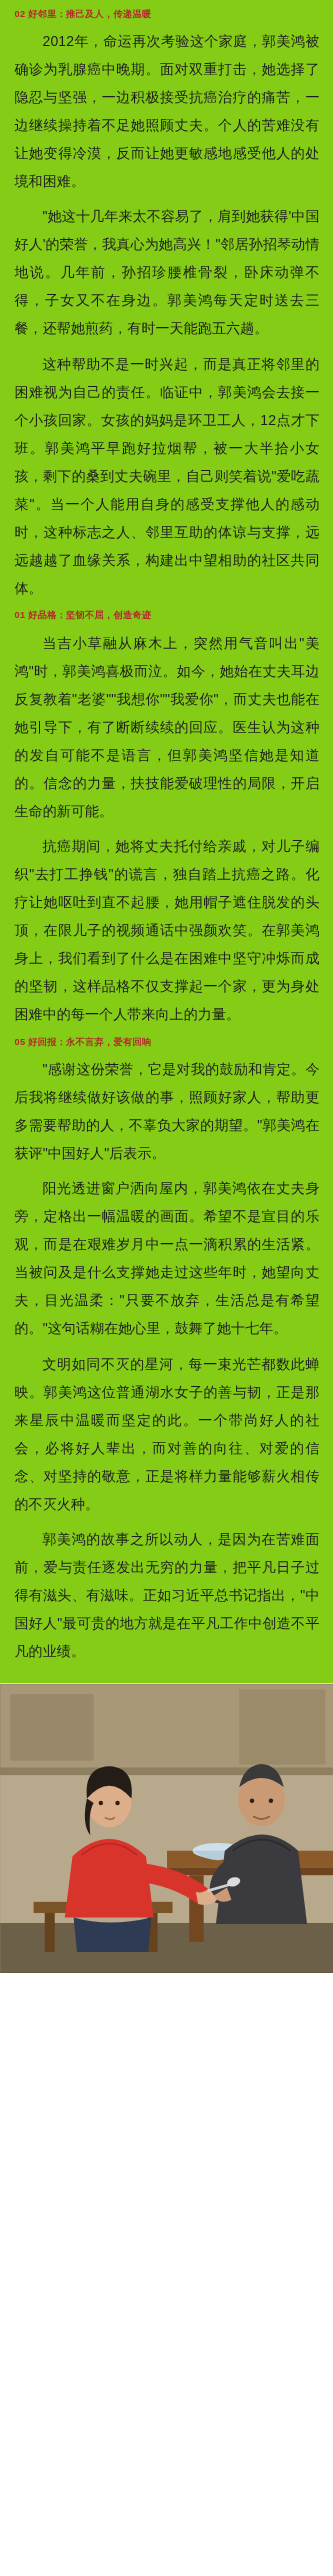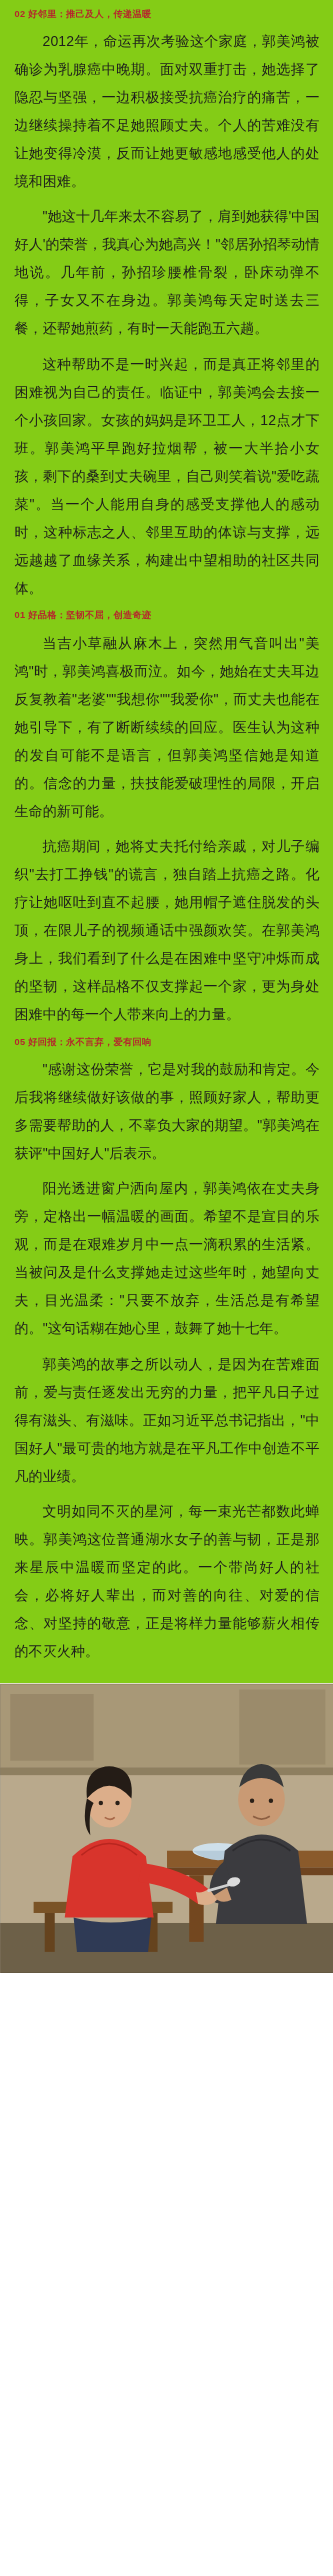--- a/index.html
+++ b/index.html
@@ -67,22 +67,22 @@
     <p class="para">"她这十几年来太不容易了，肩到她获得'中国好人'的荣誉，我真心为她高兴！"邻居孙招琴动情地说。几年前，孙招珍腰椎骨裂，卧床动弹不得，子女又不在身边。郭美鸿每天定时送去三餐，还帮她煎药，有时一天能跑五六趟。</p>
     <p class="para">这种帮助不是一时兴起，而是真正将邻里的困难视为自己的责任。临证中，郭美鸿会去接一个小孩回家。女孩的妈妈是环卫工人，12点才下班。郭美鸿平早跑好拉烟帮，被一大半拾小女孩，剩下的桑到丈夫碗里，自己则笑着说"爱吃蔬菜"。当一个人能用自身的感受支撑他人的感动时，这种标志之人、邻里互助的体谅与支撑，远远越越了血缘关系，构建出中望相助的社区共同体。</p>
 
     <div class="section-head">01 好品格：坚韧不屈，创造奇迹</div>
     <p class="para">当吉小草融从麻木上，突然用气音叫出"美鸿"时，郭美鸿喜极而泣。如今，她始在丈夫耳边反复教着"老婆""我想你""我爱你"，而丈夫也能在她引导下，有了断断续续的回应。医生认为这种的发自可能不是语言，但郭美鸿坚信她是知道的。信念的力量，扶技能爱破理性的局限，开启生命的新可能。</p>
     <p class="para">抗癌期间，她将丈夫托付给亲戚，对儿子编织"去打工挣钱"的谎言，独自踏上抗癌之路。化疗让她呕吐到直不起腰，她用帽子遮住脱发的头顶，在限儿子的视频通话中强颜欢笑。在郭美鸿身上，我们看到了什么是在困难中坚守冲烁而成的坚韧，这样品格不仅支撑起一个家，更为身处困难中的每一个人带来向上的力量。</p>
 
     <div class="section-head">05 好回报：永不言弃，爱有回响</div>
     <p class="para">"感谢这份荣誉，它是对我的鼓励和肯定。今后我将继续做好该做的事，照顾好家人，帮助更多需要帮助的人，不辜负大家的期望。"郭美鸿在获评"中国好人"后表示。</p>
     <p class="para">阳光透进窗户洒向屋内，郭美鸿依在丈夫身旁，定格出一幅温暖的画面。希望不是宣目的乐观，而是在艰难岁月中一点一滴积累的生活紧。当被问及是什么支撑她走过这些年时，她望向丈夫，目光温柔："只要不放弃，生活总是有希望的。"这句话糊在她心里，鼓舞了她十七年。</p>
+    <p class="para">文明如同不灭的星河，每一束光芒都数此蝉映。郭美鸿这位普通湖水女子的善与韧，正是那来星辰中温暖而坚定的此。一个带尚好人的社会，必将好人辈出，而对善的向往、对爱的信念、对坚持的敬意，正是将样力量能够薪火相传的不灭火种。</p>
     <p class="para">郭美鸿的故事之所以动人，是因为在苦难面前，爱与责任逐发出无穷的力量，把平凡日子过得有滋头、有滋味。正如习近平总书记指出，"中国好人"最可贵的地方就是在平凡工作中创造不平凡的业绩。</p>
-    <p class="para">文明如同不灭的星河，每一束光芒都数此蝉映。郭美鸿这位普通湖水女子的善与韧，正是那来星辰中温暖而坚定的此。一个带尚好人的社会，必将好人辈出，而对善的向往、对爱的信念、对坚持的敬意，正是将样力量能够薪火相传的不灭火种。</p>
 
   </div>
 
   <div class="photo-wrap">
     <svg class="photo" viewBox="0 0 600 520" xmlns="http://www.w3.org/2000/svg" role="img">
 
       <rect x="0" y="0" width="600" height="520" fill="#b9a98c"></rect>
       <rect x="0" y="0" width="600" height="150" fill="#a89877"></rect>
       <rect x="0" y="150" width="600" height="14" fill="#8e7f60"></rect>
 

